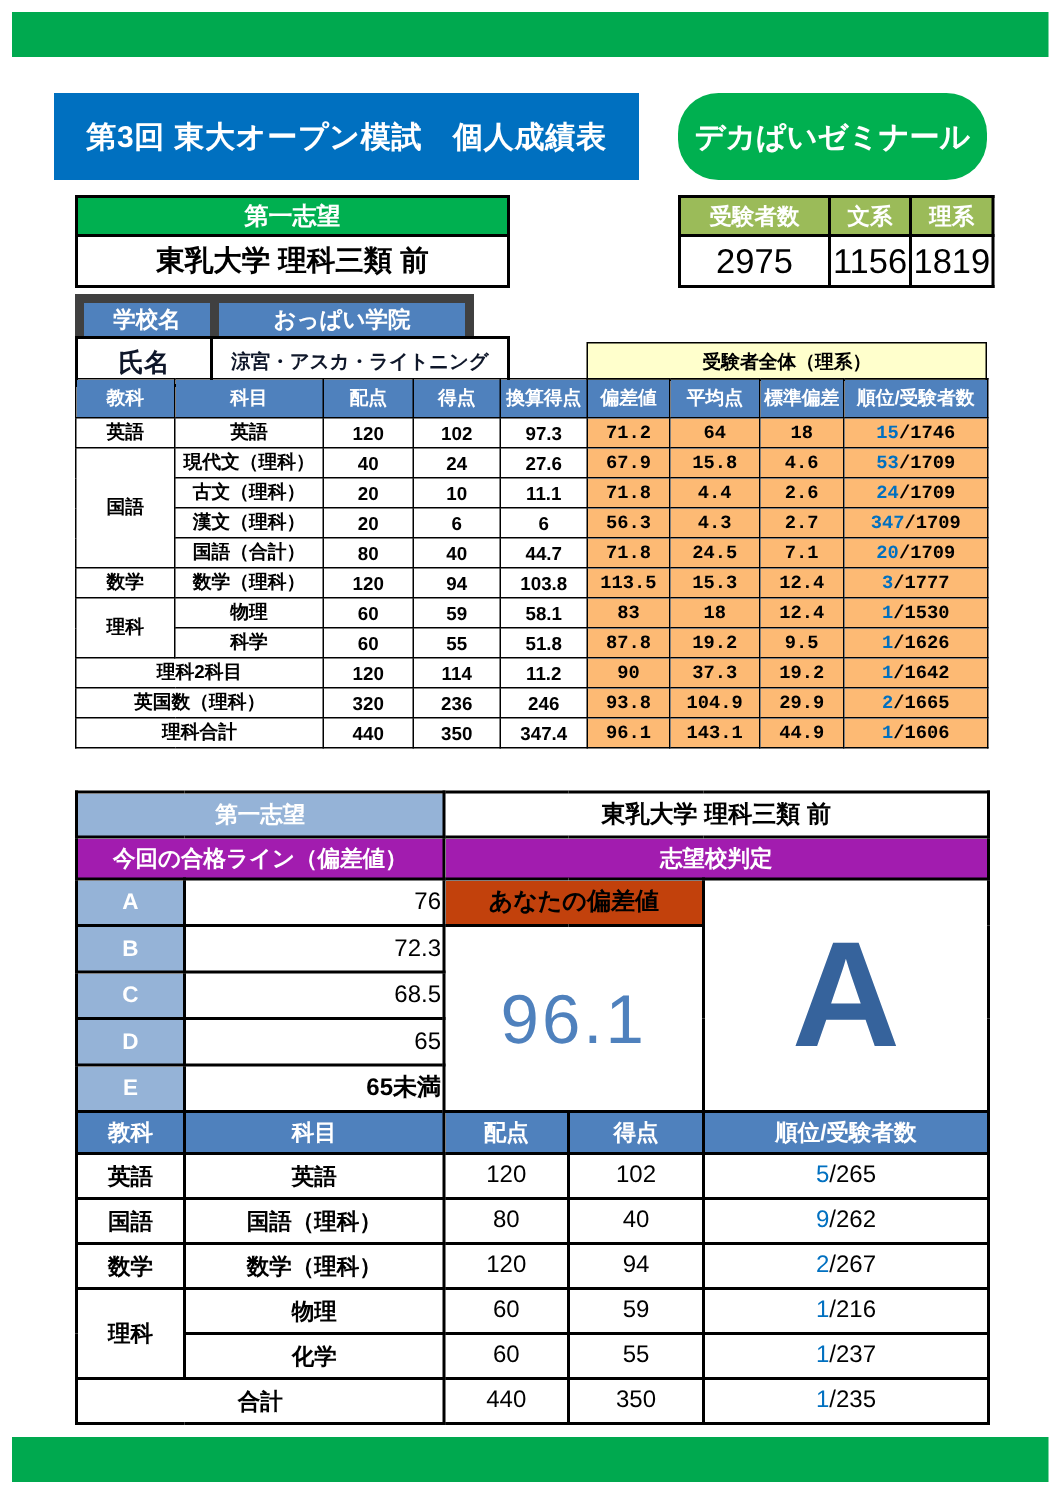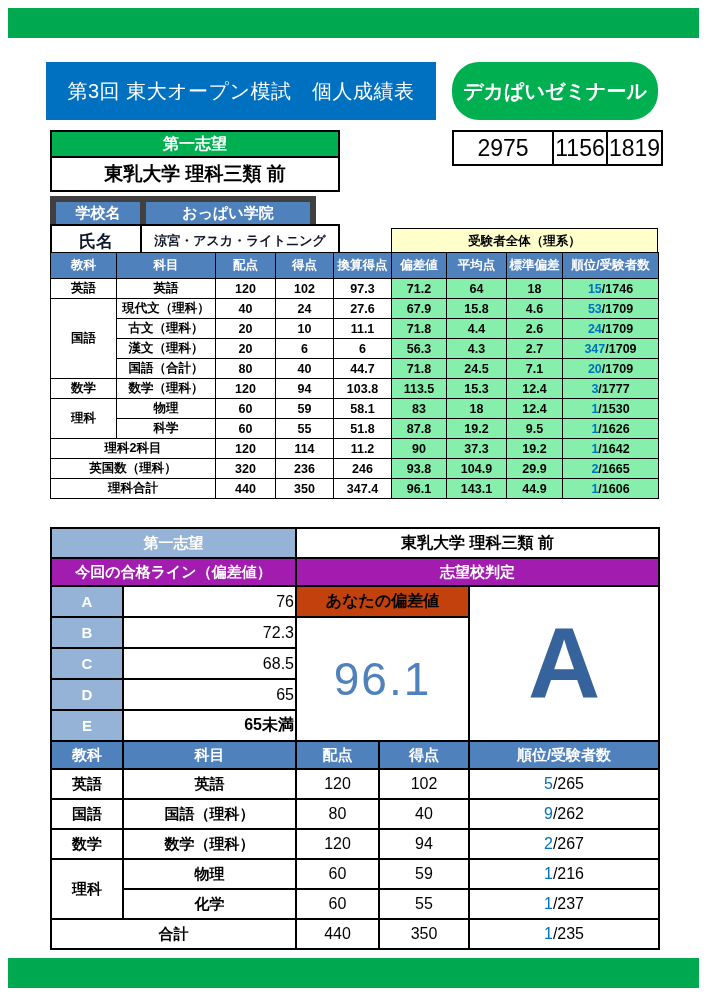--- a/index.html
+++ b/index.html
@@ -5,22 +5,22 @@
   html,body{margin:0;padding:0;}
   body{
     width:707px;height:1000px;position:relative;background:#ffffff;
     font-family:"Liberation Sans",sans-serif;overflow:hidden;
     -webkit-font-smoothing:antialiased;
   }
   .abs{position:absolute;box-sizing:border-box;}
   .ctr{display:flex;align-items:center;justify-content:center;}
 
   .green-bar{background:#00A94F;}
-  .title-box{left:46px;top:62px;width:390px;height:58px;background:#0070C0;color:#fff;
-    font-weight:normal;font-size:20px;letter-spacing:0.5px;}
+  .title-box{left:36px;top:62px;width:390px;height:58px;background:#0070C0;color:#fff;
+    font-weight:bold;font-size:20px;letter-spacing:0.5px;}
   .brand-box{left:452px;top:62px;width:206px;height:58px;background:#00B050;color:#fff;
     font-weight:bold;font-size:20px;border-radius:27px;}
 
   .fc-label{left:50px;top:130px;width:290px;height:28px;background:#00B050;color:#fff;
     font-weight:bold;font-size:16px;border:2px solid #000;}
   .fc-value{left:50px;top:156px;width:290px;height:36px;background:#fff;color:#000;
     font-weight:bold;font-size:19px;border:2px solid #000;}
 
   table{border-collapse:collapse;table-layout:fixed;}
   td{box-sizing:border-box;text-align:center;vertical-align:middle;overflow:hidden;white-space:nowrap;}
@@ -36,21 +36,21 @@
   .namerow td{border:2px solid #000;background:#fff;color:#0f172a;font-weight:bold;height:32px;}
   .namerow .lb{font-size:17px;}
   .namerow .nm{font-size:13px;}
 
   .zentai{left:391px;top:228px;width:267px;height:26px;background:#FFFFCC;color:#000;
     font-weight:bold;font-size:12.5px;border:1.5px solid #000;}
 
   .t1{left:50px;top:252px;width:608px;}
   .t1 td{border:1.5px solid #000;font-size:12.5px;font-weight:bold;color:#000;height:20px;}
   .t1 .hd td{background:#4F81BD;color:#fff;height:26px;}
-  .t1 .cream{background:#86efac;}
+  .t1 .cream{background:#fdba74;font-family:Liberation Mono, monospace;}
   .bl{color:#0070C0;}
 
   .t2{left:50px;top:527px;width:608px;}
   .t2 td{border:2px solid #000;color:#000;}
   .t2 .fc1{background:#95B3D7;color:#fff;font-weight:bold;font-size:15px;height:30px;}
   .t2 .fcv{background:#fff;font-weight:bold;font-size:16px;}
   .t2 .hd2 td{background:#a21caf;color:#fff;font-weight:bold;font-size:15px;height:28px;}
   .t2 .gl{background:#95B3D7;color:#fff;font-weight:bold;font-size:15px;height:31px;}
   .t2 .gv{background:#fff;font-size:16px;text-align:right;}
   .t2 .gv.bold{font-weight:bold;}
@@ -73,20 +73,25 @@
 <div class="abs ctr fc-label">第一志望</div>
 <div class="abs ctr fc-value">東乳大学 理科三類 前</div>
 
 <table class="abs exam">
   <colgroup>
       <col style="width:100px">
       <col style="width:54px">
       <col style="width:52px">
     </colgroup>
   <tbody>
+      <tr class="hd">
+    <td>受験者数</td>
+    <td>文系</td>
+    <td>理系</td>
+  </tr>
   <tr class="vl">
     <td>2975</td>
     <td>1156</td>
     <td>1819</td>
   </tr>
 </tbody>
   </table>
 
 <table class="abs school">
   <colgroup>

